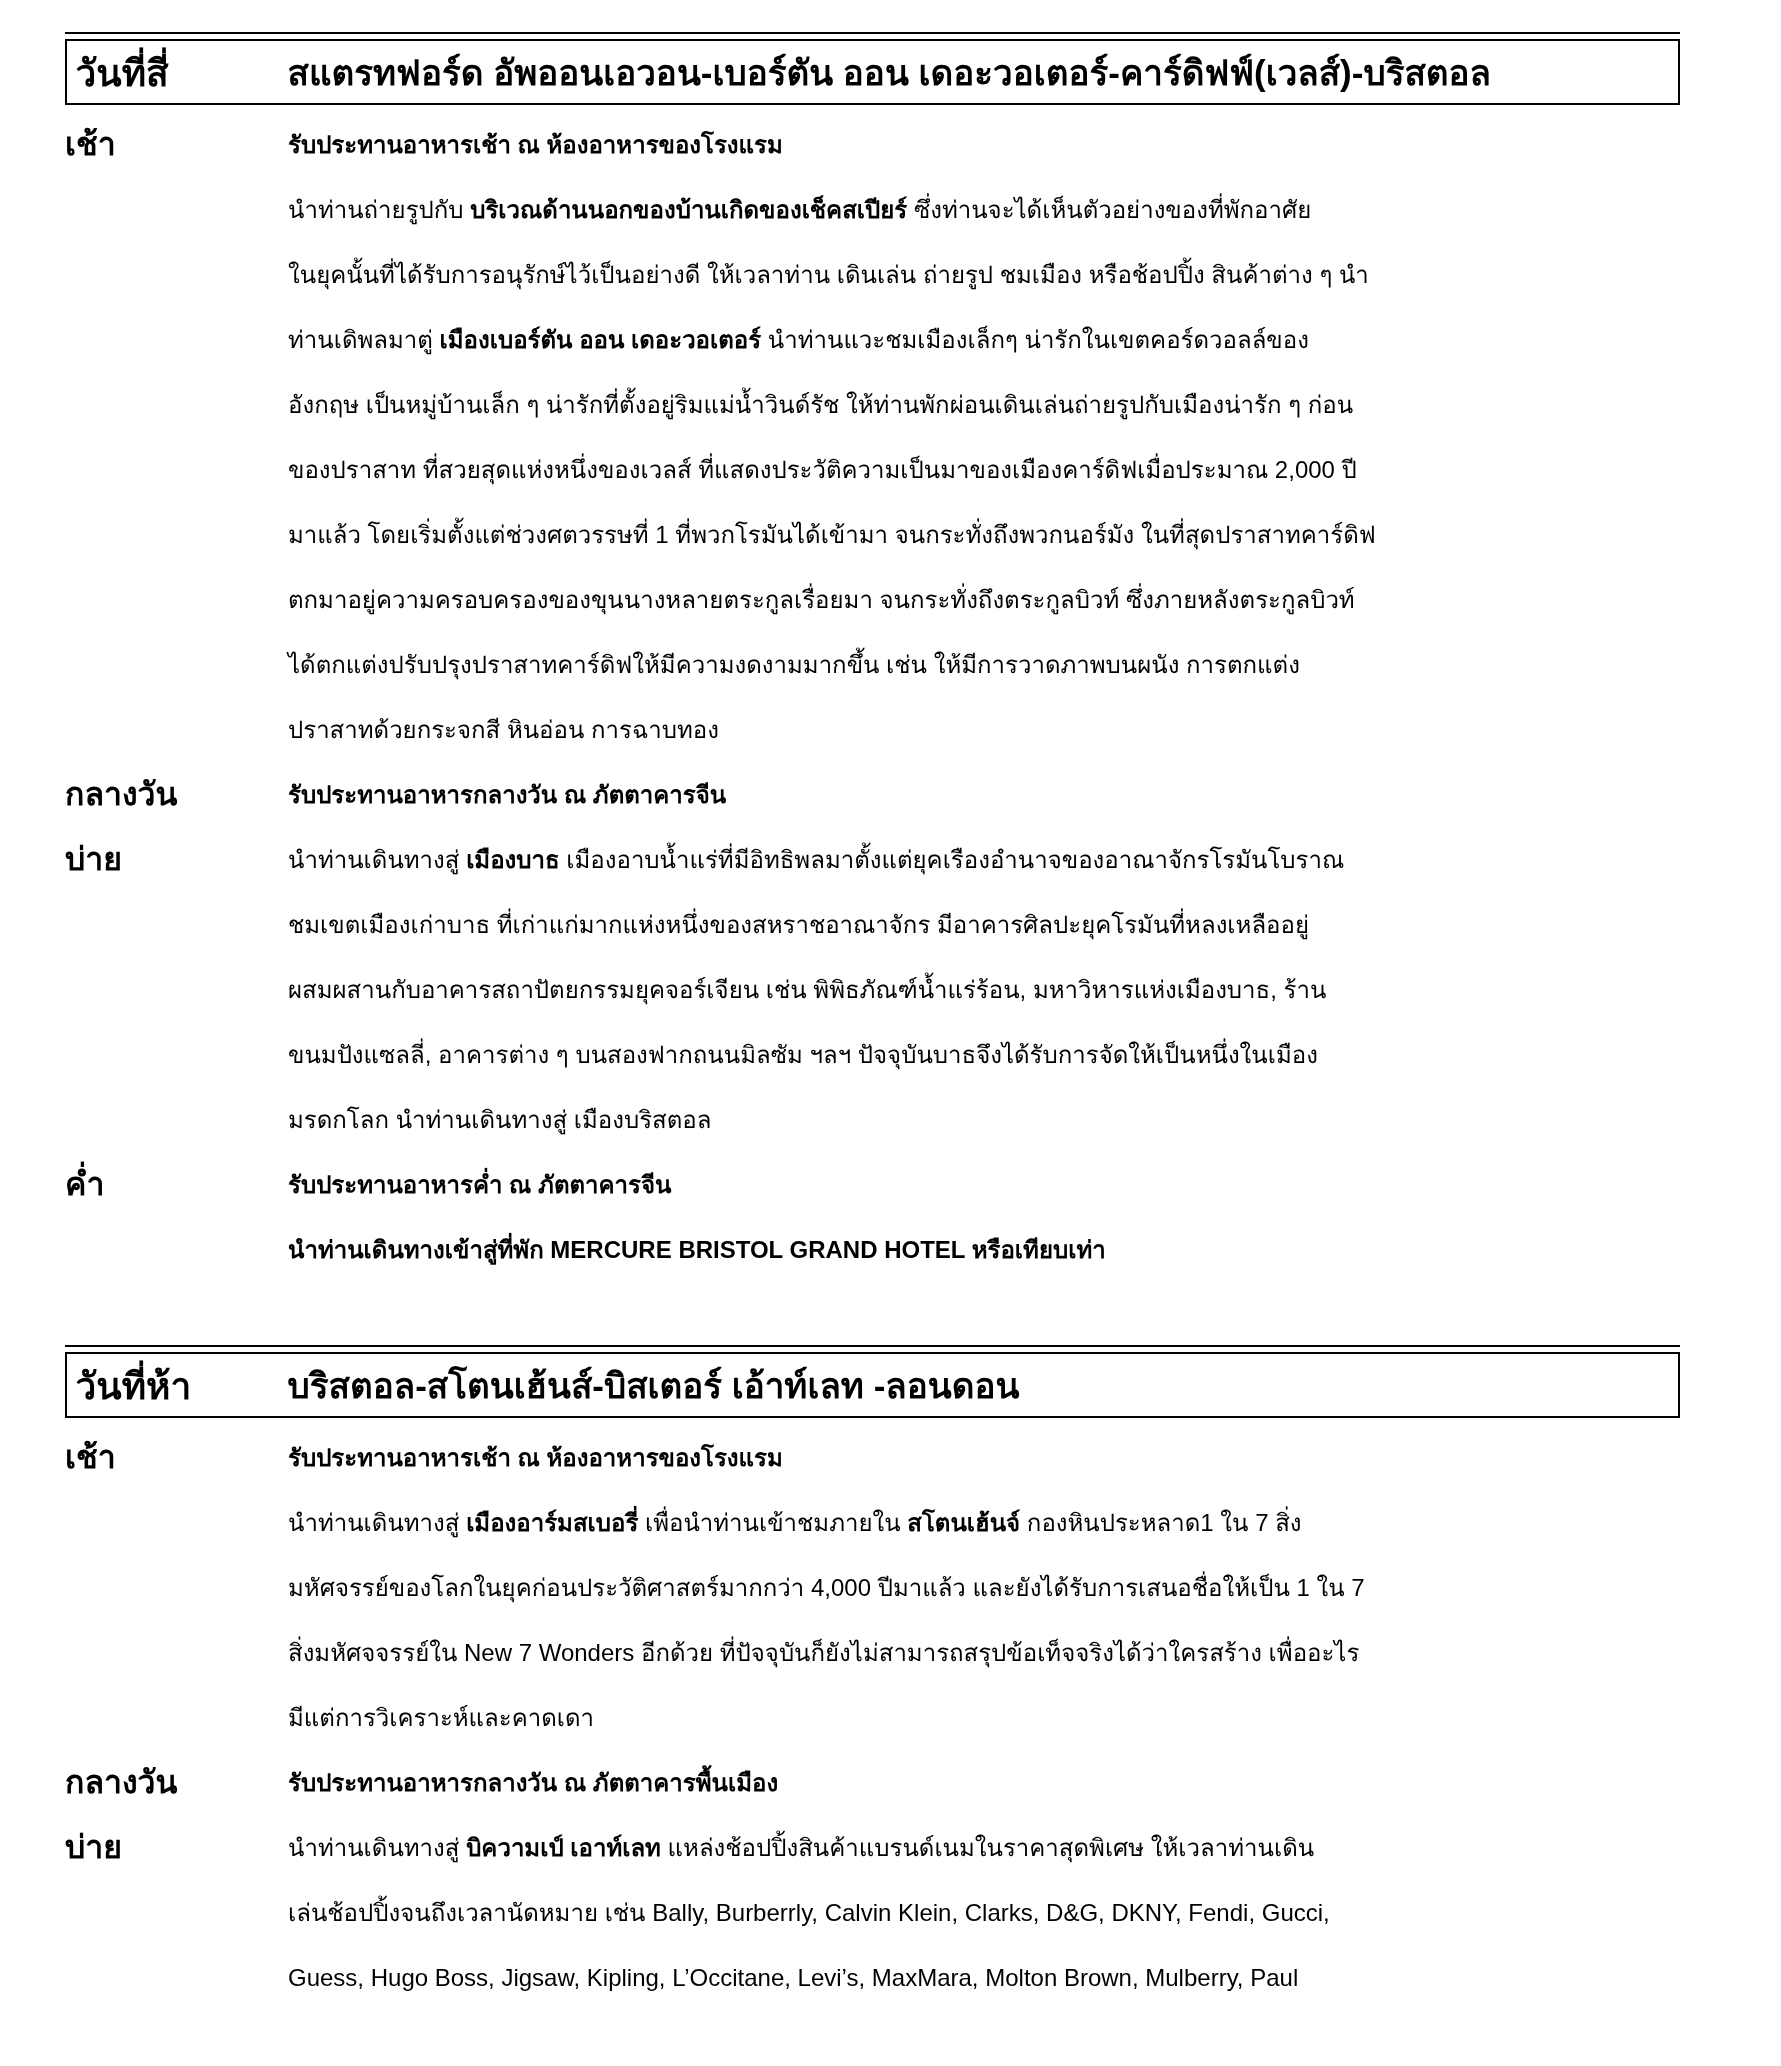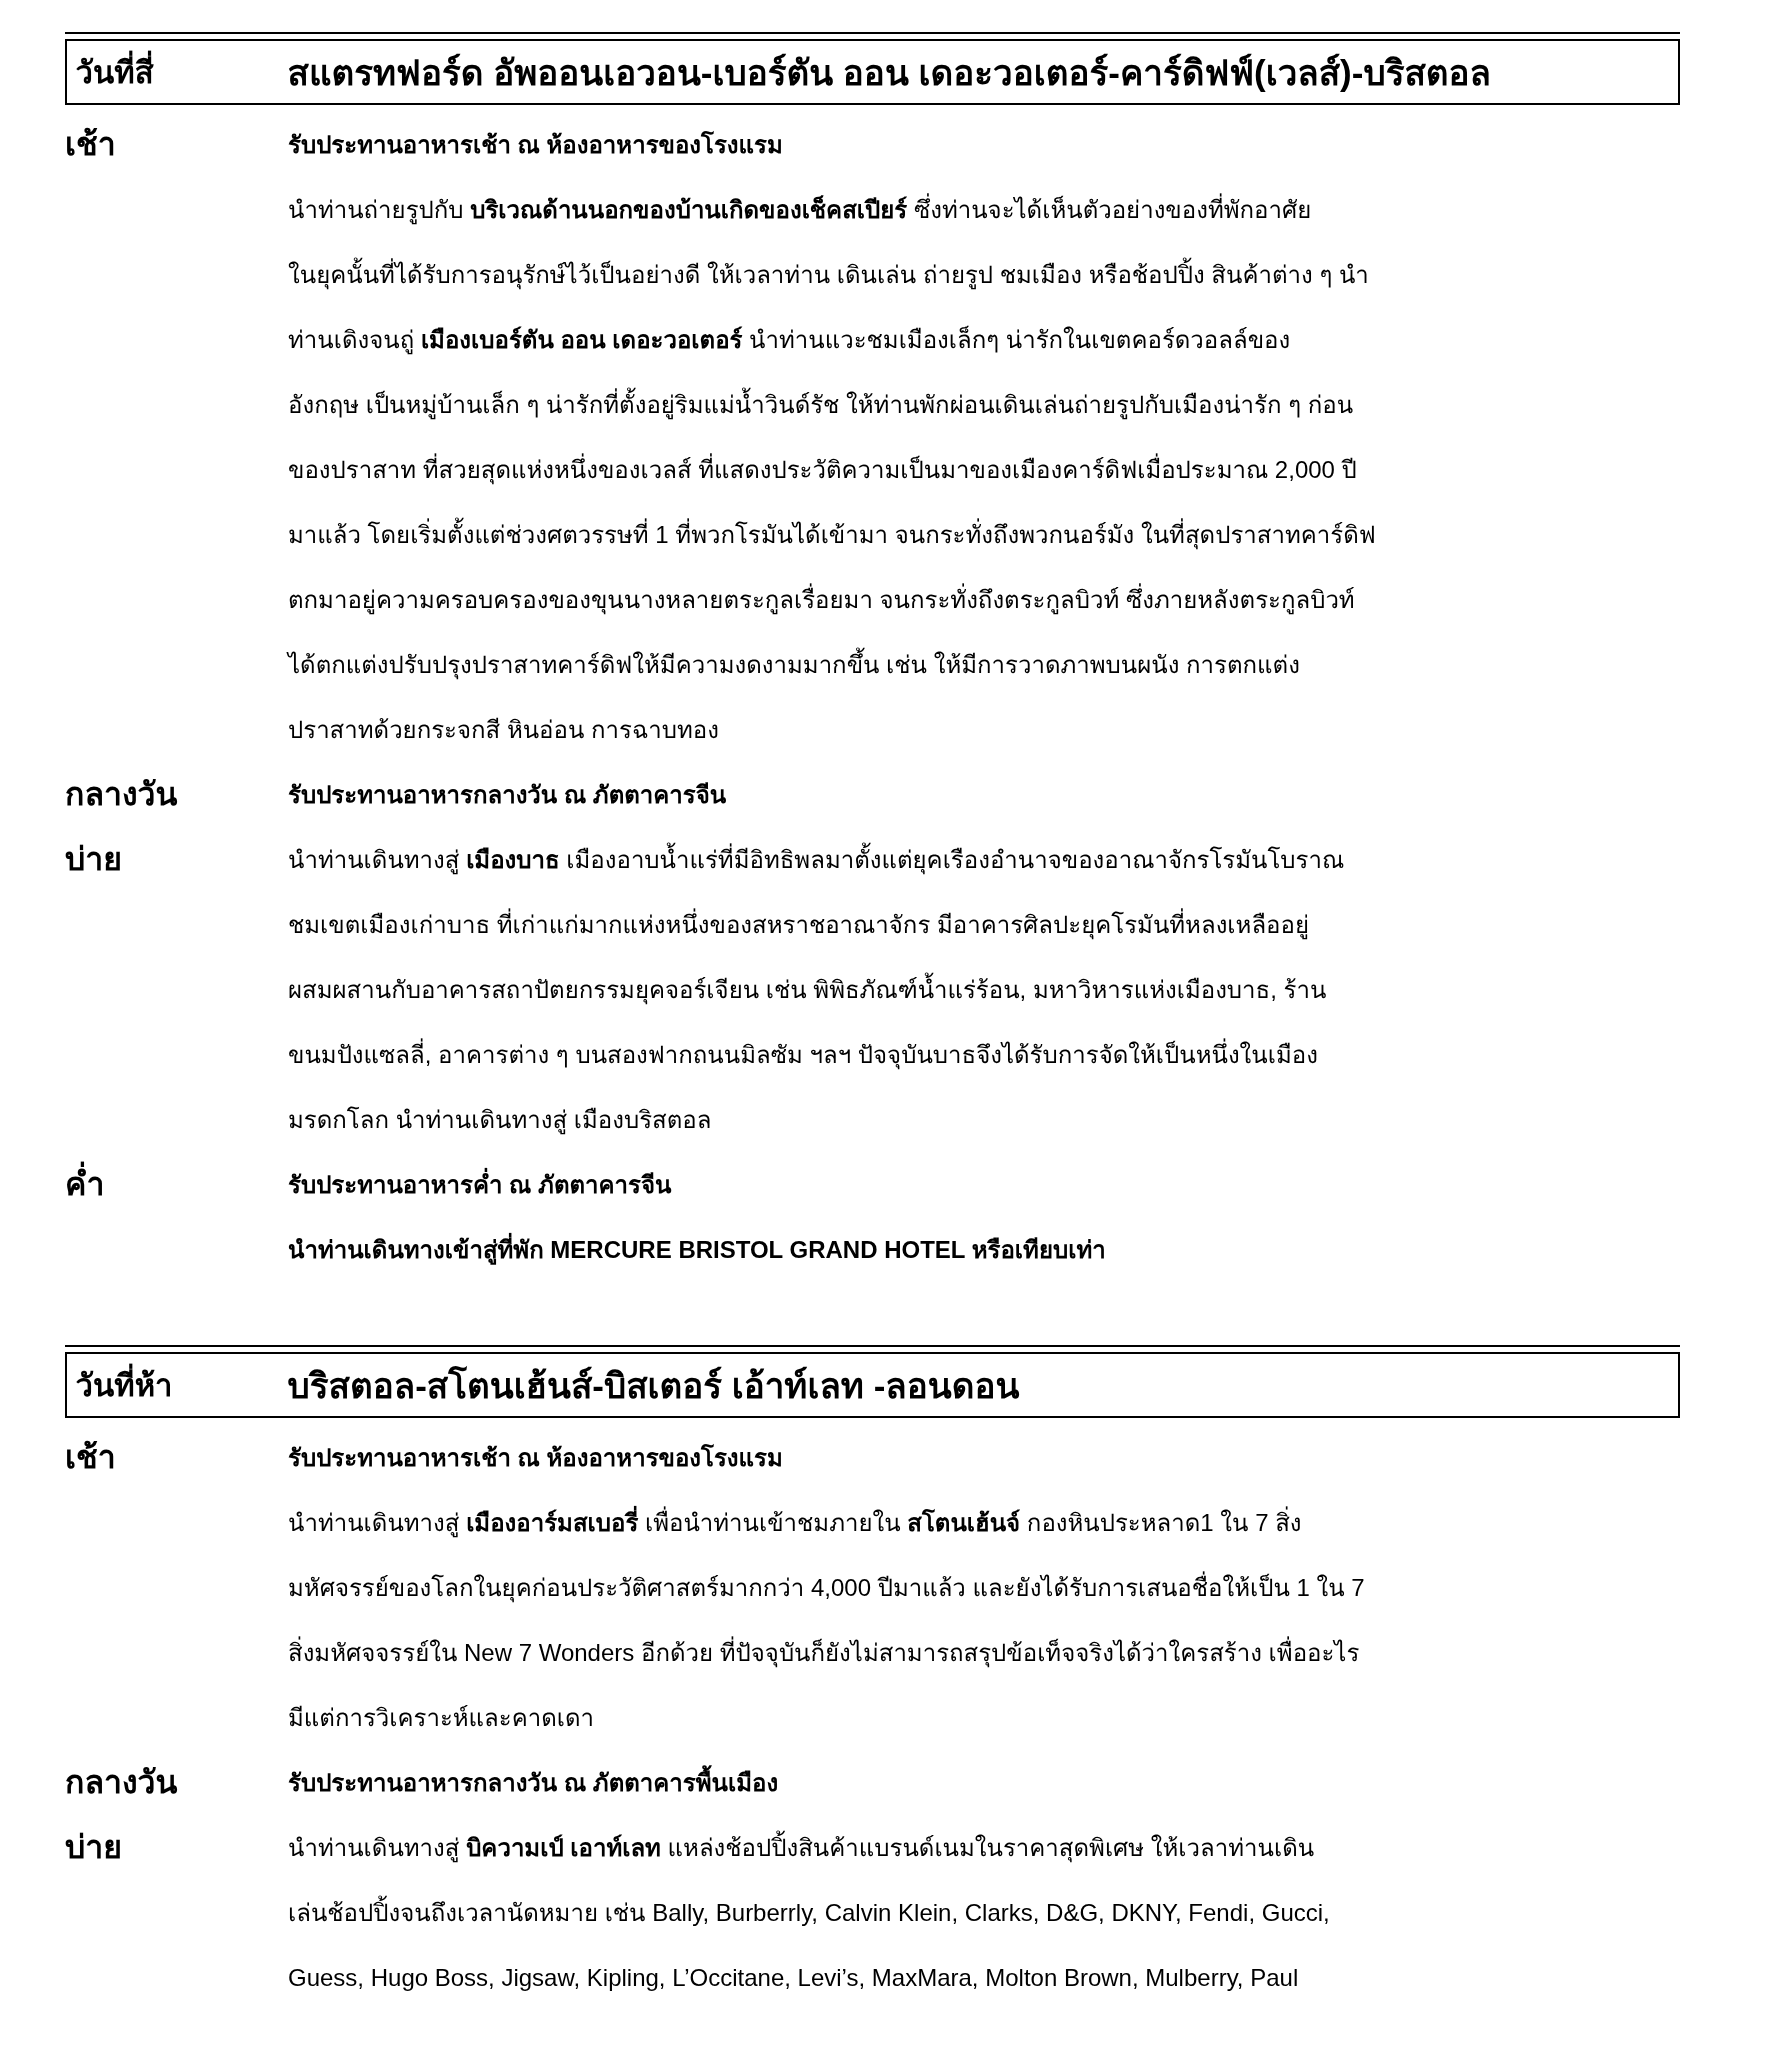--- a/index.html
+++ b/index.html
@@ -17,21 +17,21 @@
   }
   .rule{border-top:2.2px solid #000;margin-bottom:5px;}
   .daybox{
     border:2.2px solid #000;
     display:flex;align-items:center;
     height:66px;
     padding-left:8.6px;
     margin-bottom:7.2px;
     box-sizing:border-box;
   }
-  .daybox .dlabel{width:212px;font-weight:bold;font-size:31px;flex-shrink:0;}
+  .daybox .dlabel{width:212px;font-weight:bold;font-size:37px;flex-shrink:0;}
   .daybox .dtitle{flex:1;font-weight:bold;font-size:35px;white-space:nowrap;}
   .row{display:flex;}
   .row .rlabel{
     width:223px;flex-shrink:0;
     font-weight:bold;font-size:32px;line-height:65px;
   }
   .row .rcontent{flex:1;min-width:0;}
   .tline{line-height:65px;font-size:24px;white-space:nowrap;}
   .b{font-weight:bold;}
   .day + .day{margin-top:63px;}
@@ -46,21 +46,21 @@
         <div class="daybox">
           <div class="dlabel">วันที่สี่</div>
           <div class="dtitle">สแตรทฟอร์ด อัพออนเอวอน-เบอร์ตัน ออน เดอะวอเตอร์-คาร์ดิฟฟ์(เวลส์)-บริสตอล</div>
         </div>
         <div class="row">
           <div class="rlabel">เช้า</div>
           <div class="rcontent">
             <div class="tline"><span class="b">รับประทานอาหารเช้า ณ ห้องอาหารของโรงแรม</span></div>
             <div class="tline"><span>นำท่านถ่ายรูปกับ </span><span class="b">บริเวณด้านนอกของบ้านเกิดของเช็คสเปียร์</span><span> ซึ่งท่านจะได้เห็นตัวอย่างของที่พักอาศัย</span></div>
             <div class="tline"><span>ในยุคนั้นที่ได้รับการอนุรักษ์ไว้เป็นอย่างดี ให้เวลาท่าน เดินเล่น ถ่ายรูป ชมเมือง หรือช้อปปิ้ง สินค้าต่าง ๆ นำ</span></div>
-            <div class="tline"><span>ท่านเดิงจนถู่ </span><span class="b">เมืองเบอร์ตัน ออน เดอะวอเตอร์</span><span> นำท่านแวะชมเมืองเล็กๆ น่ารักในเขตคอร์ดวอลล์ของ</span></div>
+            <div class="tline"><span>ท่านเดิพลมาตู่ </span><span class="b">เมืองเบอร์ตัน ออน เดอะวอเตอร์</span><span> นำท่านแวะชมเมืองเล็กๆ น่ารักในเขตคอร์ดวอลล์ของ</span></div>
             <div class="tline"><span>อังกฤษ เป็นหมู่บ้านเล็ก ๆ น่ารักที่ตั้งอยู่ริมแม่น้ำวินด์รัช ให้ท่านพักผ่อนเดินเล่นถ่ายรูปกับเมืองน่ารัก ๆ ก่อน</span></div>
             <div class="tline"><span>ของปราสาท ที่สวยสุดแห่งหนึ่งของเวลส์ ที่แสดงประวัติความเป็นมาของเมืองคาร์ดิฟเมื่อประมาณ 2,000 ปี</span></div>
             <div class="tline"><span>มาแล้ว โดยเริ่มตั้งแต่ช่วงศตวรรษที่ 1 ที่พวกโรมันได้เข้ามา จนกระทั่งถึงพวกนอร์มัง ในที่สุดปราสาทคาร์ดิฟ</span></div>
             <div class="tline"><span>ตกมาอยู่ความครอบครองของขุนนางหลายตระกูลเรื่อยมา จนกระทั่งถึงตระกูลบิวท์ ซึ่งภายหลังตระกูลบิวท์</span></div>
             <div class="tline"><span>ได้ตกแต่งปรับปรุงปราสาทคาร์ดิฟให้มีความงดงามมากขึ้น เช่น ให้มีการวาดภาพบนผนัง การตกแต่ง</span></div>
             <div class="tline"><span>ปราสาทด้วยกระจกสี หินอ่อน การฉาบทอง</span></div>
           </div>
         </div>
         <div class="row">
           <div class="rlabel">กลางวัน</div>

